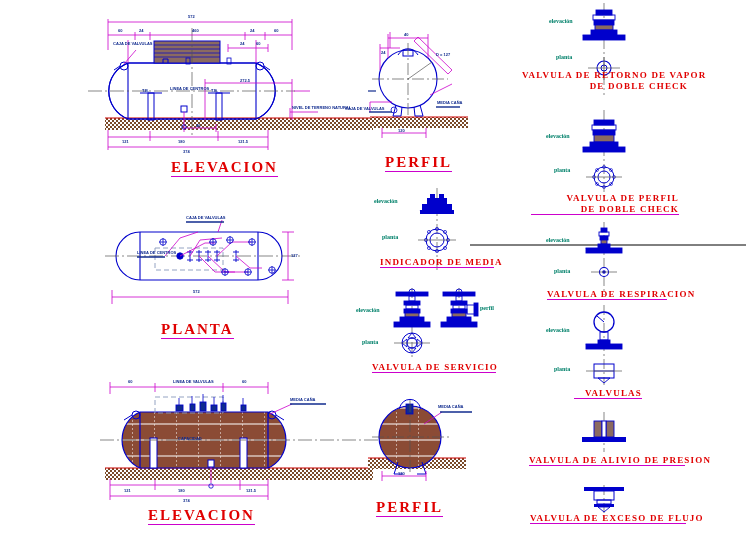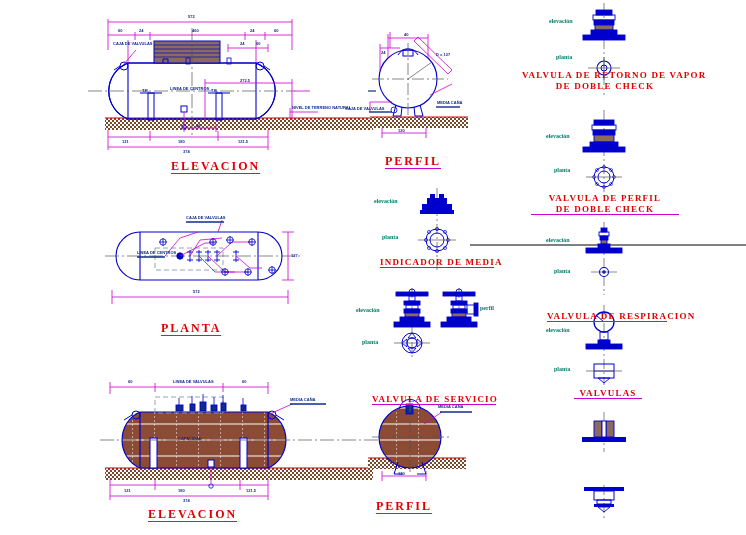--- a/index.html
+++ b/index.html
@@ -3,22 +3,22 @@
 <meta charset="utf-8">
 <style>
   html,body{margin:0;padding:0;background:#ffffff;}
   body{width:746px;height:535px;overflow:hidden;
        font-family:"Liberation Serif",serif;}
   #canvas{position:relative;width:746px;height:535px;background:#fff;}
   svg{position:absolute;left:0;top:0;}
   .ttl{position:absolute;color:#e00000;font-family:"Liberation Serif",serif;
        font-weight:bold;letter-spacing:1px;white-space:nowrap;
        border-bottom:1px solid #cc00cc;line-height:1.05;}
-  .ttl.big{font-size:12px;letter-spacing:2px;}
-  .ttl.mid{font-size:9px;letter-spacing:1.2px;text-align:center;}
+  .ttl.big{font-size:15px;letter-spacing:2px;}
+  .ttl.mid{font-size:9px;letter-spacing:1.2px;text-align:right;}
   .ttl.nb{border-bottom:none;}
   .grn{position:absolute;color:#00806a;font-size:6px;font-weight:bold;
        font-family:"Liberation Serif",serif;white-space:nowrap;}
   .blu{position:absolute;color:#102b8e;font-size:4px;font-weight:bold;
        font-family:"Liberation Sans",sans-serif;white-space:nowrap;}
   .dim{position:absolute;color:#102b8e;font-size:4px;font-weight:bold;
        font-family:"Liberation Sans",sans-serif;white-space:nowrap;}
 </style>
 </head>
 <body>
@@ -469,33 +469,35 @@
 
 </svg>
 
 <div class="ttl big" style="left:171px;top:160px;">ELEVACION</div>
 <div class="ttl big" style="left:385px;top:155px;">PERFIL</div>
 <div class="ttl big" style="left:161px;top:322px;">PLANTA</div>
 <div class="ttl big" style="left:148px;top:508px;">ELEVACION</div>
 <div class="ttl big" style="left:376px;top:500px;">PERFIL</div>
 
 <div class="ttl mid" style="left:380px;top:258px;width:114px;">INDICADOR DE MEDIA</div>
-<div class="ttl mid" style="left:372px;top:363px;width:124px;margin-top:32px;">VALVULA DE SERVICIO</div>
+<div class="ttl mid" style="left:372px;top:363px;width:124px;">VALVULA DE SERVICIO</div>
 
 <div class="ttl mid nb" style="left:522px;top:71px;width:166px;">VALVULA DE RETORNO DE VAPOR</div>
 <div class="ttl mid nb" style="left:522px;top:82px;width:166px;">DE DOBLE CHECK</div>
 
 <div class="ttl mid nb" style="left:531px;top:194px;width:148px;">VALVULA DE PERFIL</div>
 <div class="ttl mid" style="left:531px;top:205px;width:148px;">DE DOBLE CHECK</div>
 
-<div class="ttl mid" style="left:547px;top:290px;width:120px;margin-top:22px;">VALVULA DE RESPIRACION</div>
+<div class="ttl mid" style="left:547px;top:290px;width:120px;">VALVULA DE RESPIRACION</div>
 
 <div class="ttl mid" style="left:574px;top:389px;width:68px;">VALVULAS</div>
 
-
+<div class="ttl mid" style="left:529px;top:456px;width:156px;">VALVULA DE ALIVIO DE PRESION</div>
+
+<div class="ttl mid" style="left:530px;top:514px;width:156px;">VALVULA DE EXCESO DE FLUJO</div>
 
 <div class="grn" style="left:549px;top:18px;">elevación</div>
 <div class="grn" style="left:556px;top:54px;">planta</div>
 
 <div class="grn" style="left:546px;top:133px;">elevación</div>
 <div class="grn" style="left:554px;top:167px;">planta</div>
 
 <div class="grn" style="left:546px;top:237px;">elevación</div>
 <div class="grn" style="left:554px;top:268px;">planta</div>
 

